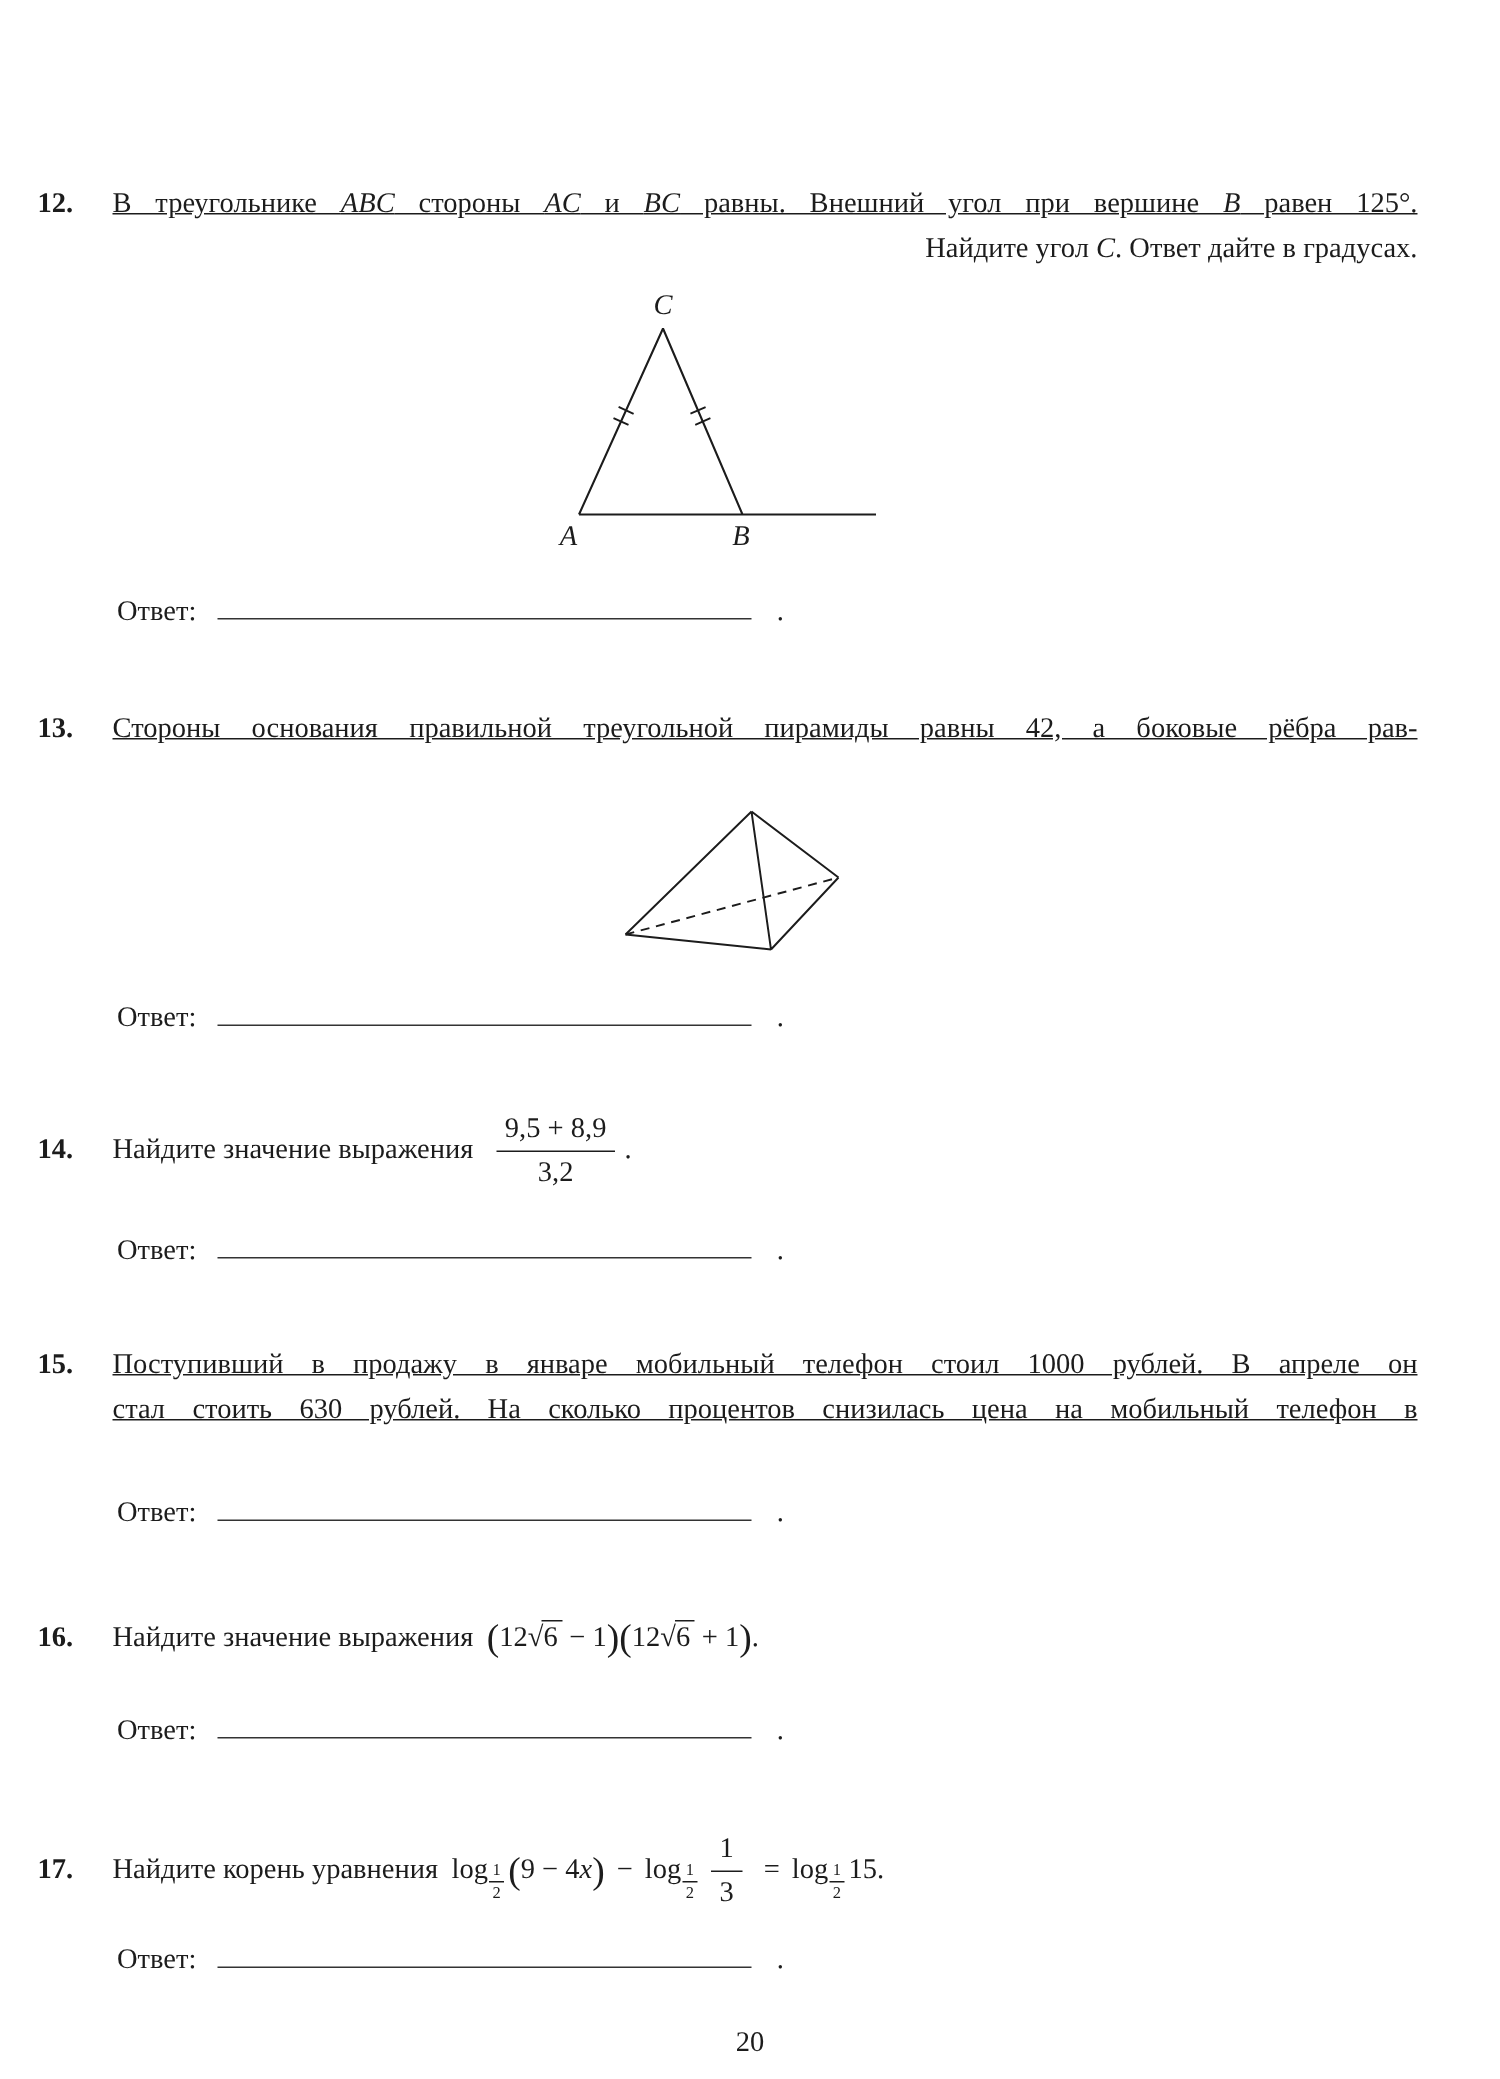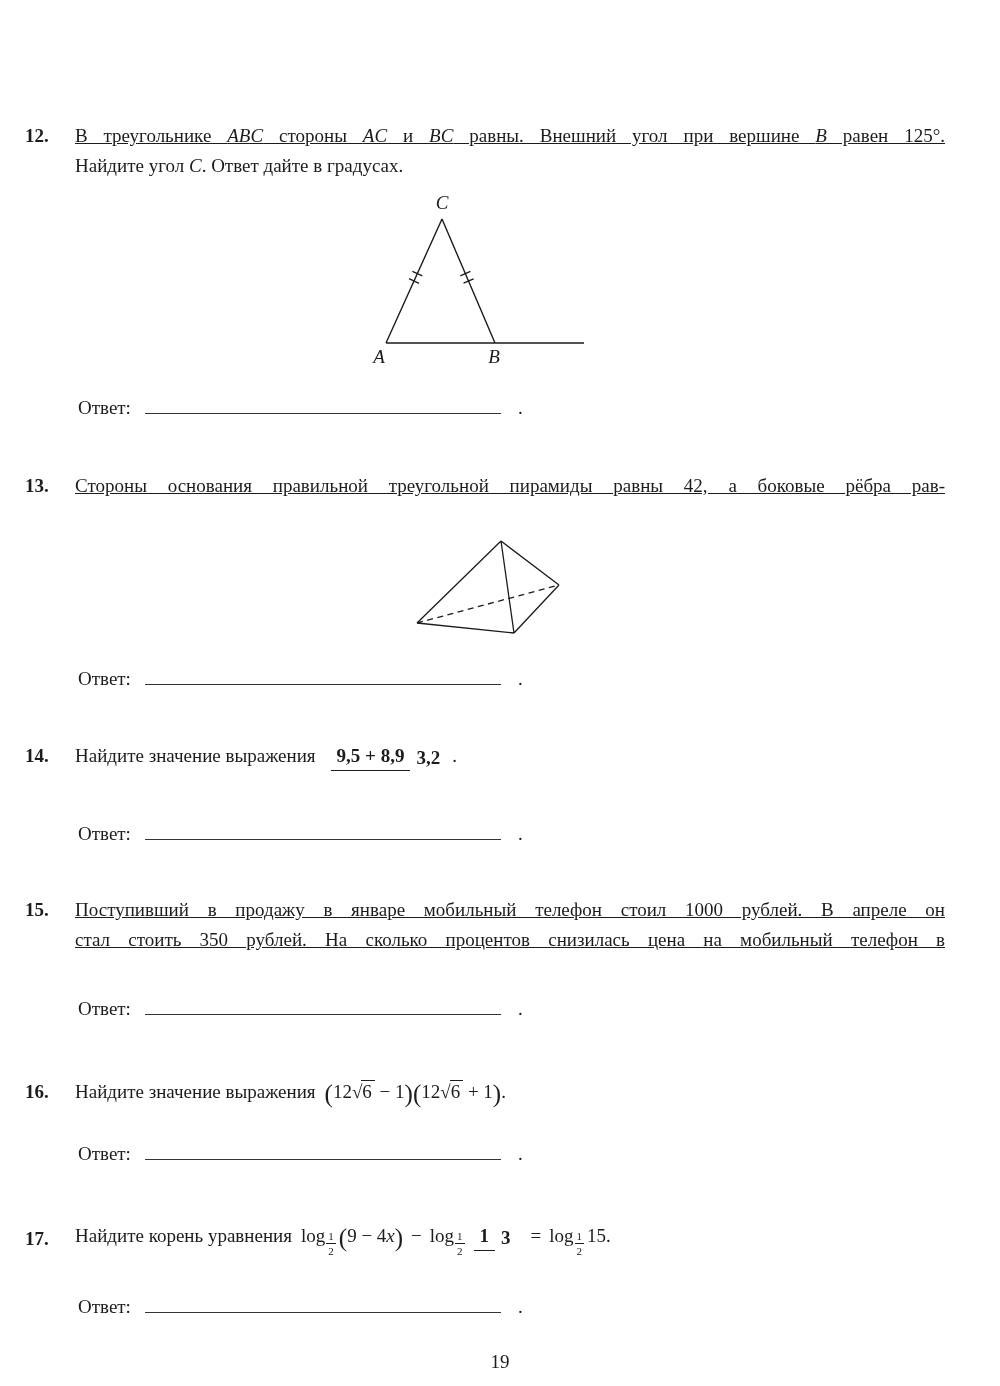--- a/index.html
+++ b/index.html
@@ -7,30 +7,30 @@
   .page {
     position:relative; width:1000px; height:1386px; margin:15px auto;
     background:#ffffff; color:#1c1c1c; overflow:hidden;
     font-family:"Liberation Serif", serif; font-size:19px;
   }
   .problem { position:absolute; left:25px; width:920px; display:flex; }
   .problem.vcenter { align-items:center; }
   .pnum { width:50px; flex:none; font-weight:bold; line-height:30px; }
   .pbody { flex:1; line-height:30px; }
   .jline { text-align:justify; text-align-last:justify;text-decoration:underline; }
-  .lline { text-align:left; }
+  .lline { text-align:right; }
   i { font-style:italic; }
 
   .answer { position:absolute; left:78px; white-space:nowrap; }
   .aline { display:inline-block; width:356px; margin-left:14px; border-bottom:1.2px solid #333; }
   .adot { margin-left:17px; }
 
   
   .mexpr { margin-left:9px; white-space:nowrap; }
-  .frac { display:inline-flex; flex-direction:row; vertical-align:middle; text-align:center; margin:0 6px; line-height:1.15;font-weight:bold; }
+  .frac { display:inline-flex; flex-direction:column; vertical-align:middle; text-align:center; margin:0 6px; line-height:1.15; }
   .fnum { display:block; padding:1px 6px 3px; border-bottom:1.4px solid #1c1c1c; }
   .fden { display:block; padding:3px 6px 1px; }
   .bp { font-size:25px; vertical-align:middle; line-height:1; }
   .sq { white-space:nowrap; }
   .rsign { letter-spacing:-1px; }
   .rcd { border-top:1.3px solid #1c1c1c; padding:0 3px 0 1px; }
   .logu { white-space:nowrap; }
   .lsub { display:inline-block; vertical-align:-13px; font-size:11px; line-height:1.1; text-align:center; margin:0 3px 0 1px; }
   .sn { display:block; border-bottom:0.9px solid #1c1c1c; padding:0 2px 1px; }
   .sd { display:block; padding-top:1px; }
@@ -97,21 +97,21 @@
   </section>
 
   <div class="answer" style="top:808px">
     <span>Ответ:</span><span class="aline"></span><span class="adot">.</span>
   </div>
 
   <section class="problem" style="top:880px">
     <div class="pnum">15.</div>
     <div class="pbody">
       <div class="jline"><span>Поступивший в продажу в январе мобильный телефон стоил 1000 рублей. В апреле он</span></div>
-      <div class="jline"><span>стал стоить 350 рублей. На сколько процентов снизилась цена на мобильный телефон в</span></div>
+      <div class="jline"><span>стал стоить 630 рублей. На сколько процентов снизилась цена на мобильный телефон в</span></div>
     </div>
   </section>
 
   <div class="answer" style="top:983px">
     <span>Ответ:</span><span class="aline"></span><span class="adot">.</span>
   </div>
 
   <section class="problem vcenter" style="top:1062px">
     <div class="pnum">16.</div>
     <div class="pbody">
@@ -130,15 +130,15 @@
             <span class="fnum">1</span>
             <span class="fden">3</span>
           </span><span class="op">=</span><span class="logu"><span>log</span><span class="lsub"><span class="sn">1</span><span class="sd">2</span></span></span><span>15</span><span>.</span></span>
     </div>
   </section>
 
   <div class="answer" style="top:1281px">
     <span>Ответ:</span><span class="aline"></span><span class="adot">.</span>
   </div>
 
-  <div class="pageno">19</div>
+  <div class="pageno">20</div>
 
 </div>
 
 </body></html>

